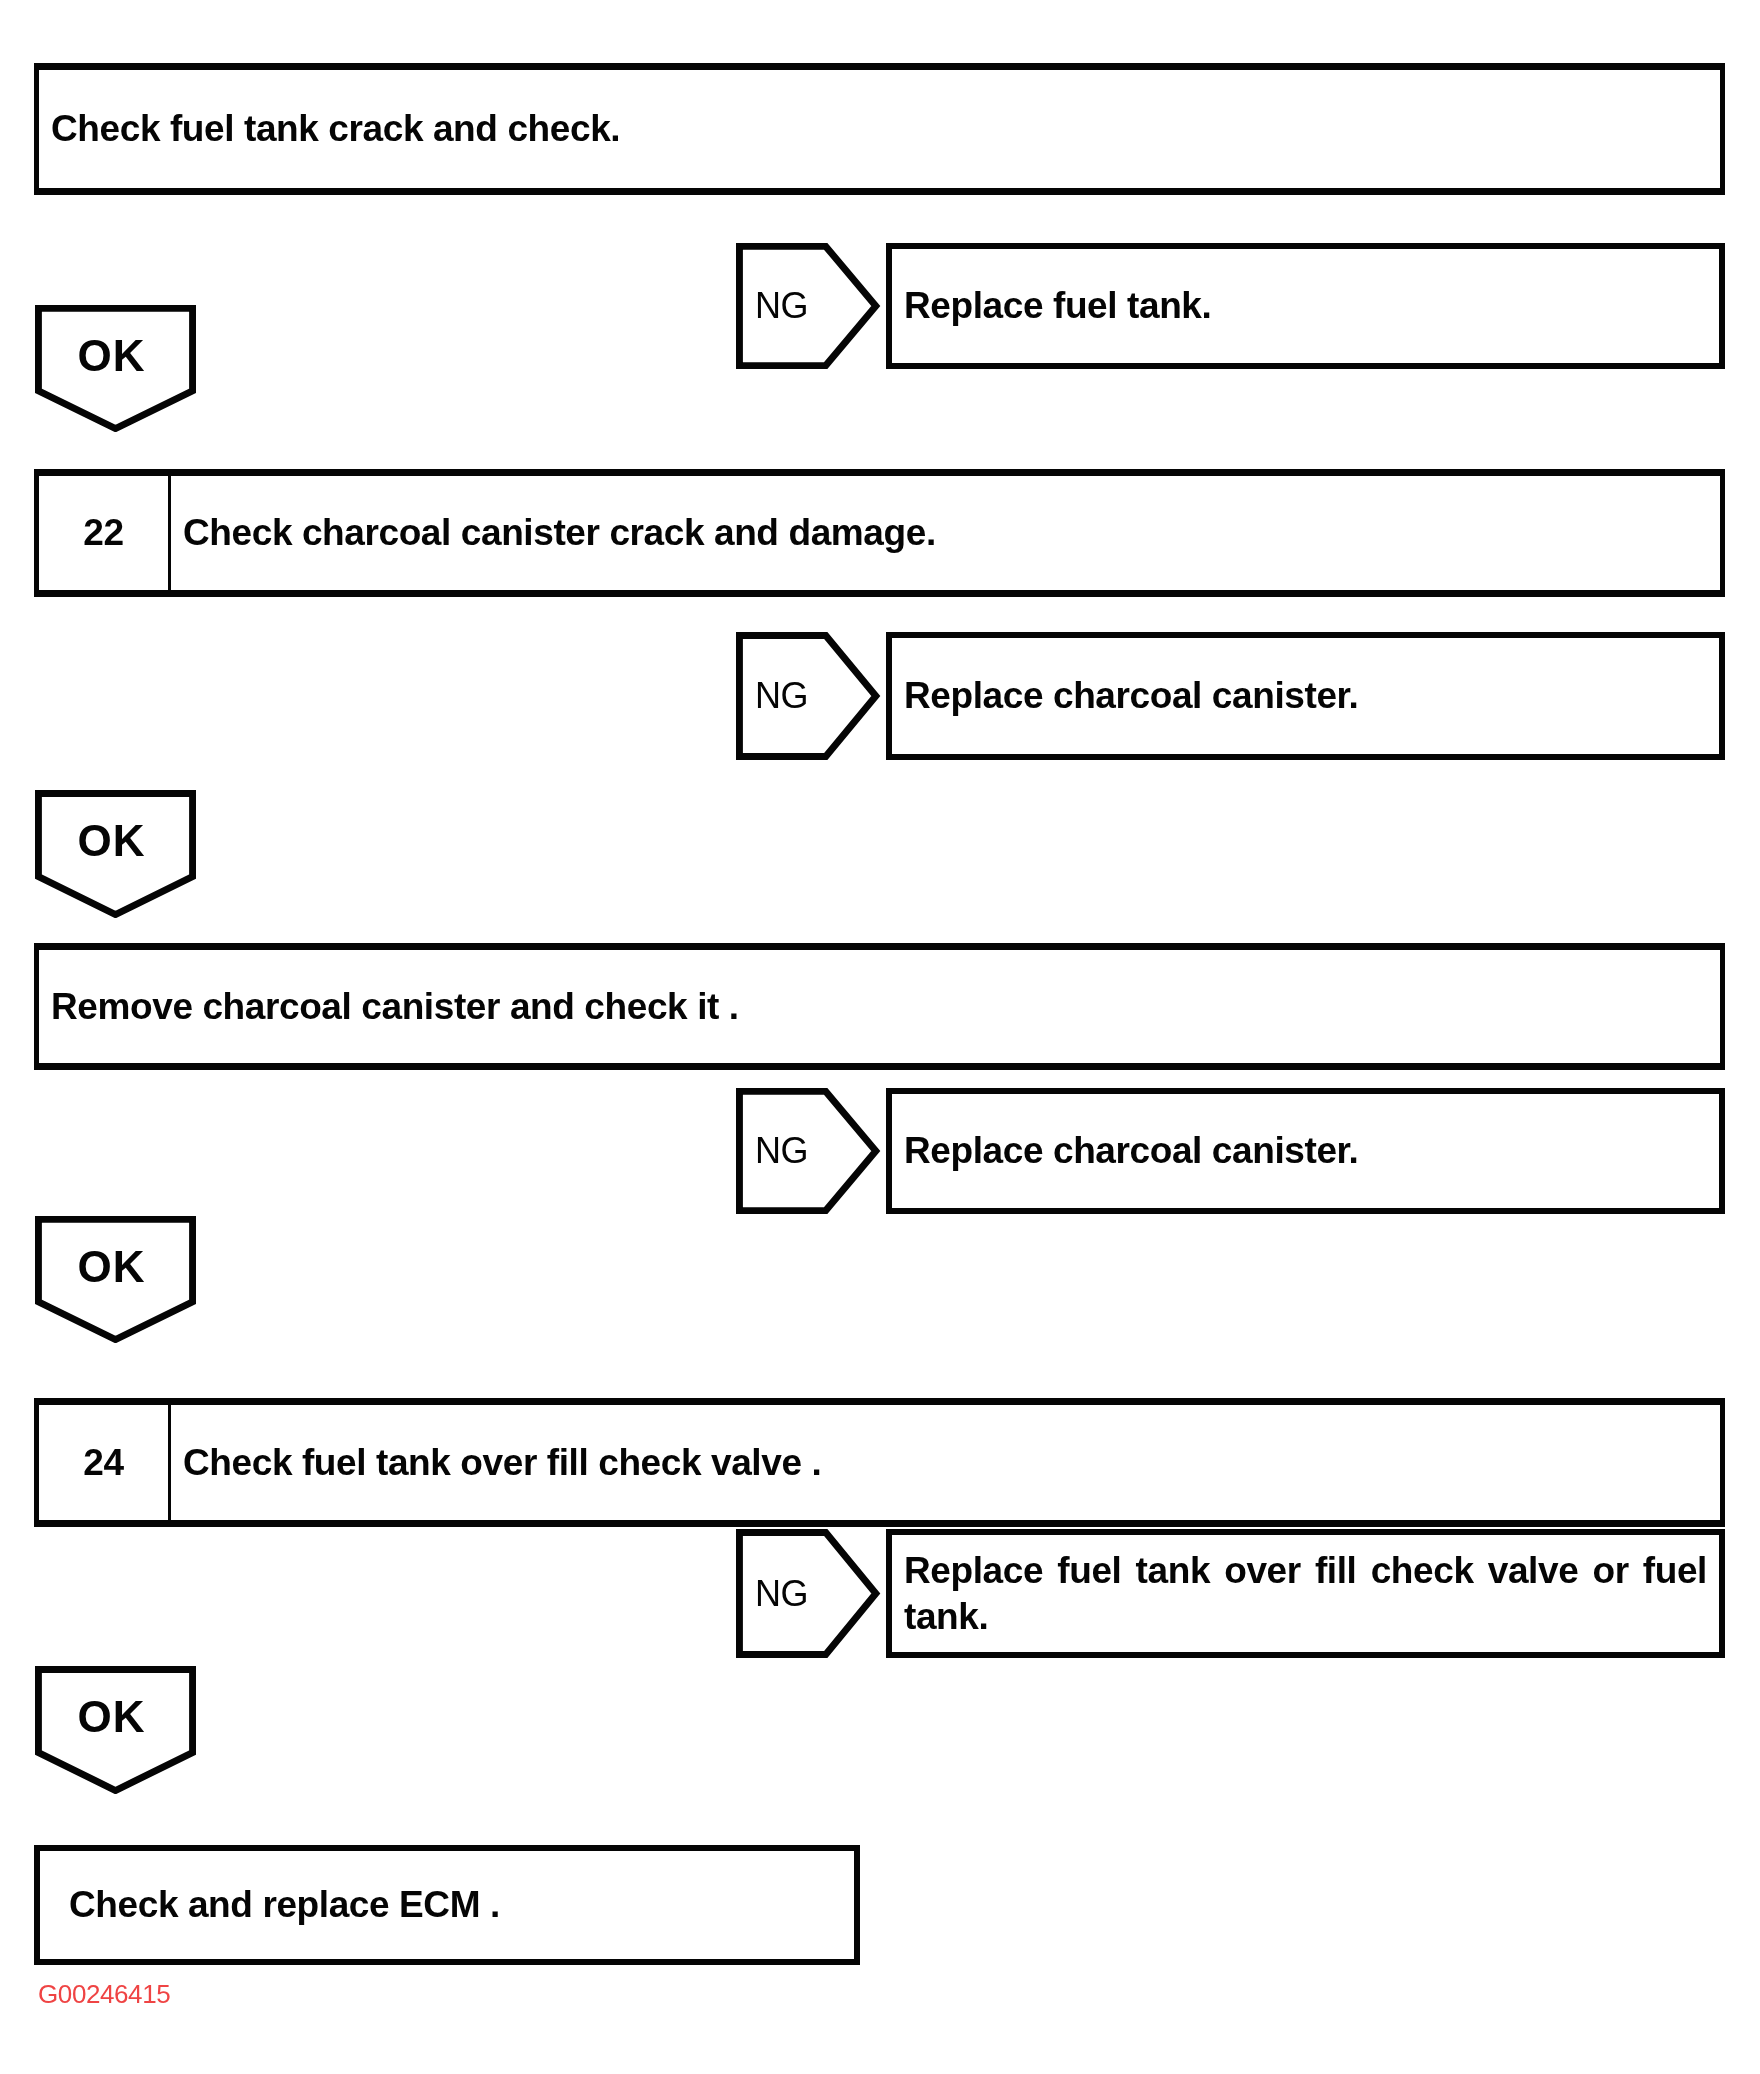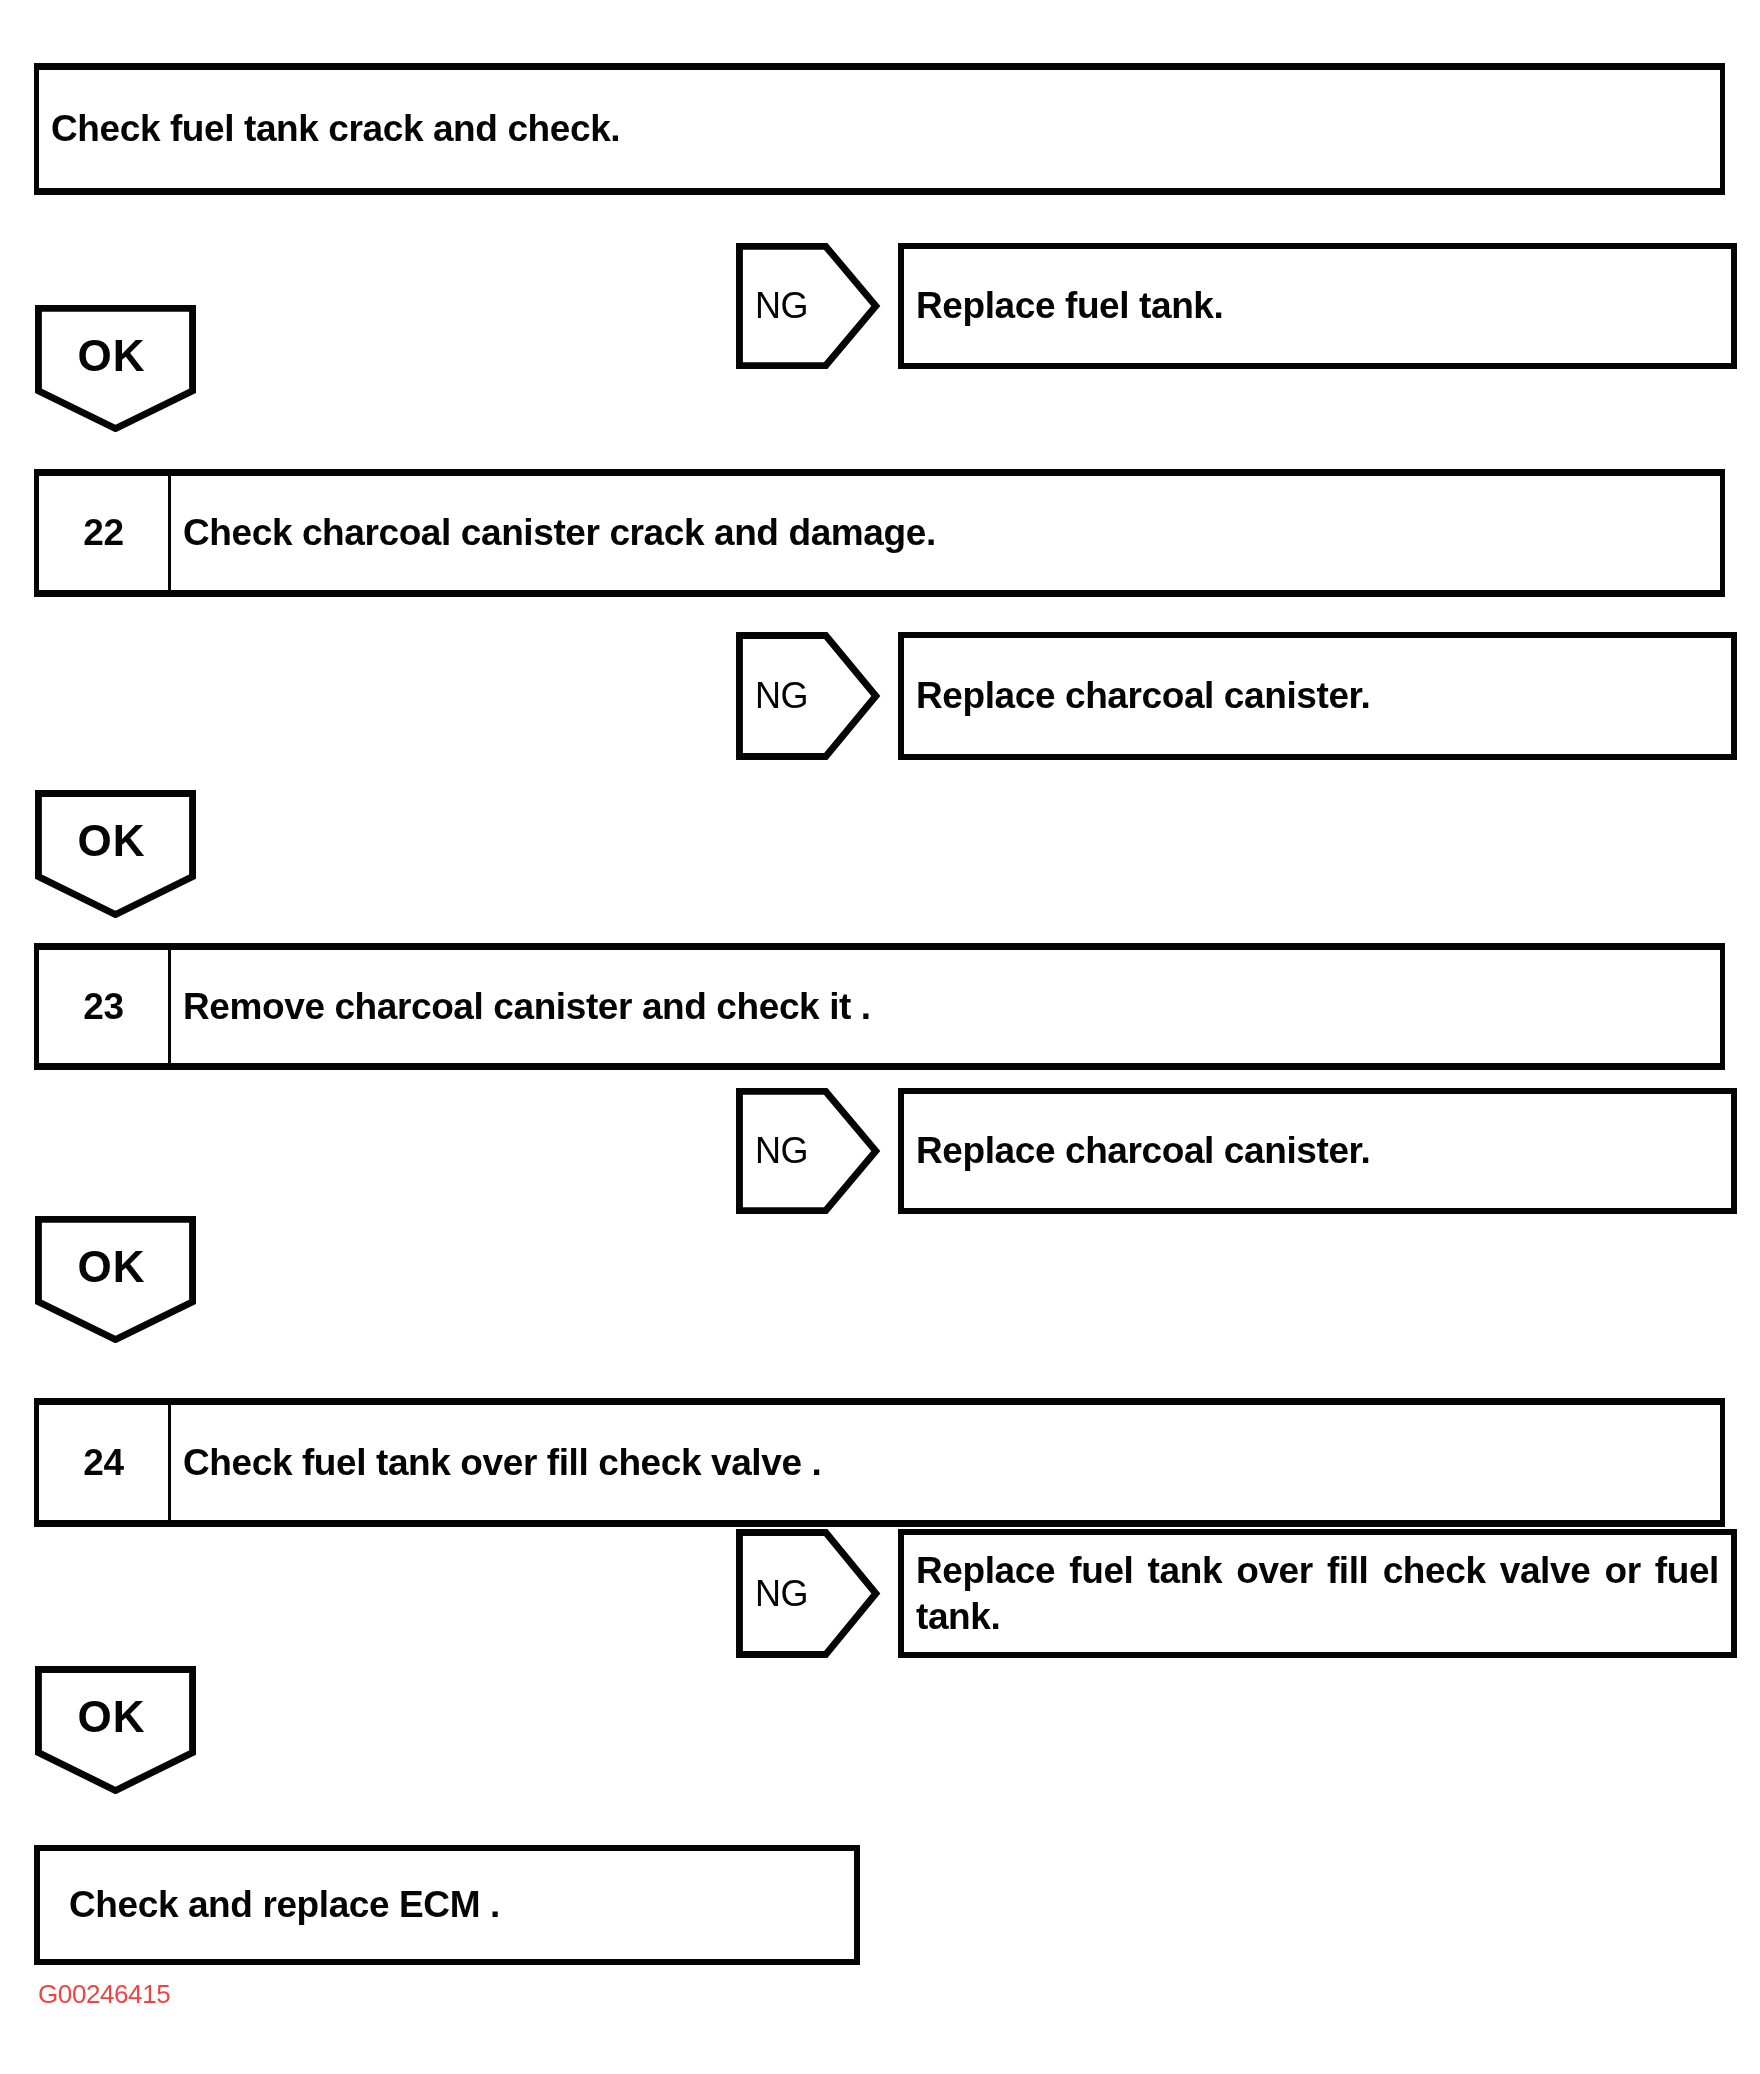--- a/index.html
+++ b/index.html
@@ -68,21 +68,20 @@
     width:839px;
     box-sizing:border-box;
     border:6.9px solid #050505;
     background:#fff;
     display:flex;
     align-items:center;
     padding:0 12px;
     font-size:37px;
     font-weight:700;
     letter-spacing:-0.4px;
-    margin-left:12px;
   }
   .action-box .txt{display:block;width:100%;line-height:1.22;}
   .action-box .justify{text-align:justify;}
   
   .ok-shape{position:absolute;left:35px;width:161px;}
   .ok-shape svg{display:block;width:100%;height:100%;}
   .ok-label{
     position:absolute;
     left:35px;
     width:153px;
@@ -160,21 +159,20 @@
       <div class="ok-shape" style="top: 790px; height: 128px;">
         <svg viewBox="0 0 187 148" preserveAspectRatio="none">
           <polygon points="4,4 183,4 183,100 93.5,144 4,100" fill="#ffffff" stroke="#050505" stroke-width="8" stroke-linejoin="miter"></polygon>
         </svg>
       </div>
       <div class="ok-label" style="top: 790px; height: 102px;">OK</div>
     </div>
 
     <div>
       <div class="step-box" style="top: 943px; height: 127px;">
-        <div class="step-num">23</div>
         <div class="step-text">Remove charcoal canister and check it .</div>
       </div>
       <div class="ng-shape" style="top: 1088px; height: 126px;">
         <svg viewBox="0 0 168 147" preserveAspectRatio="none">
           <polygon points="4,4 104,4 162,73.5 104,143 4,143" fill="#ffffff" stroke="#050505" stroke-width="8" stroke-linejoin="miter"></polygon>
         </svg>
       </div>
       <div class="ng-label" style="top: 1088px; height: 126px;">NG</div>
       <div class="action-box" style="top: 1088px; height: 126px;">
         <span class="txt">Replace charcoal canister.</span>

